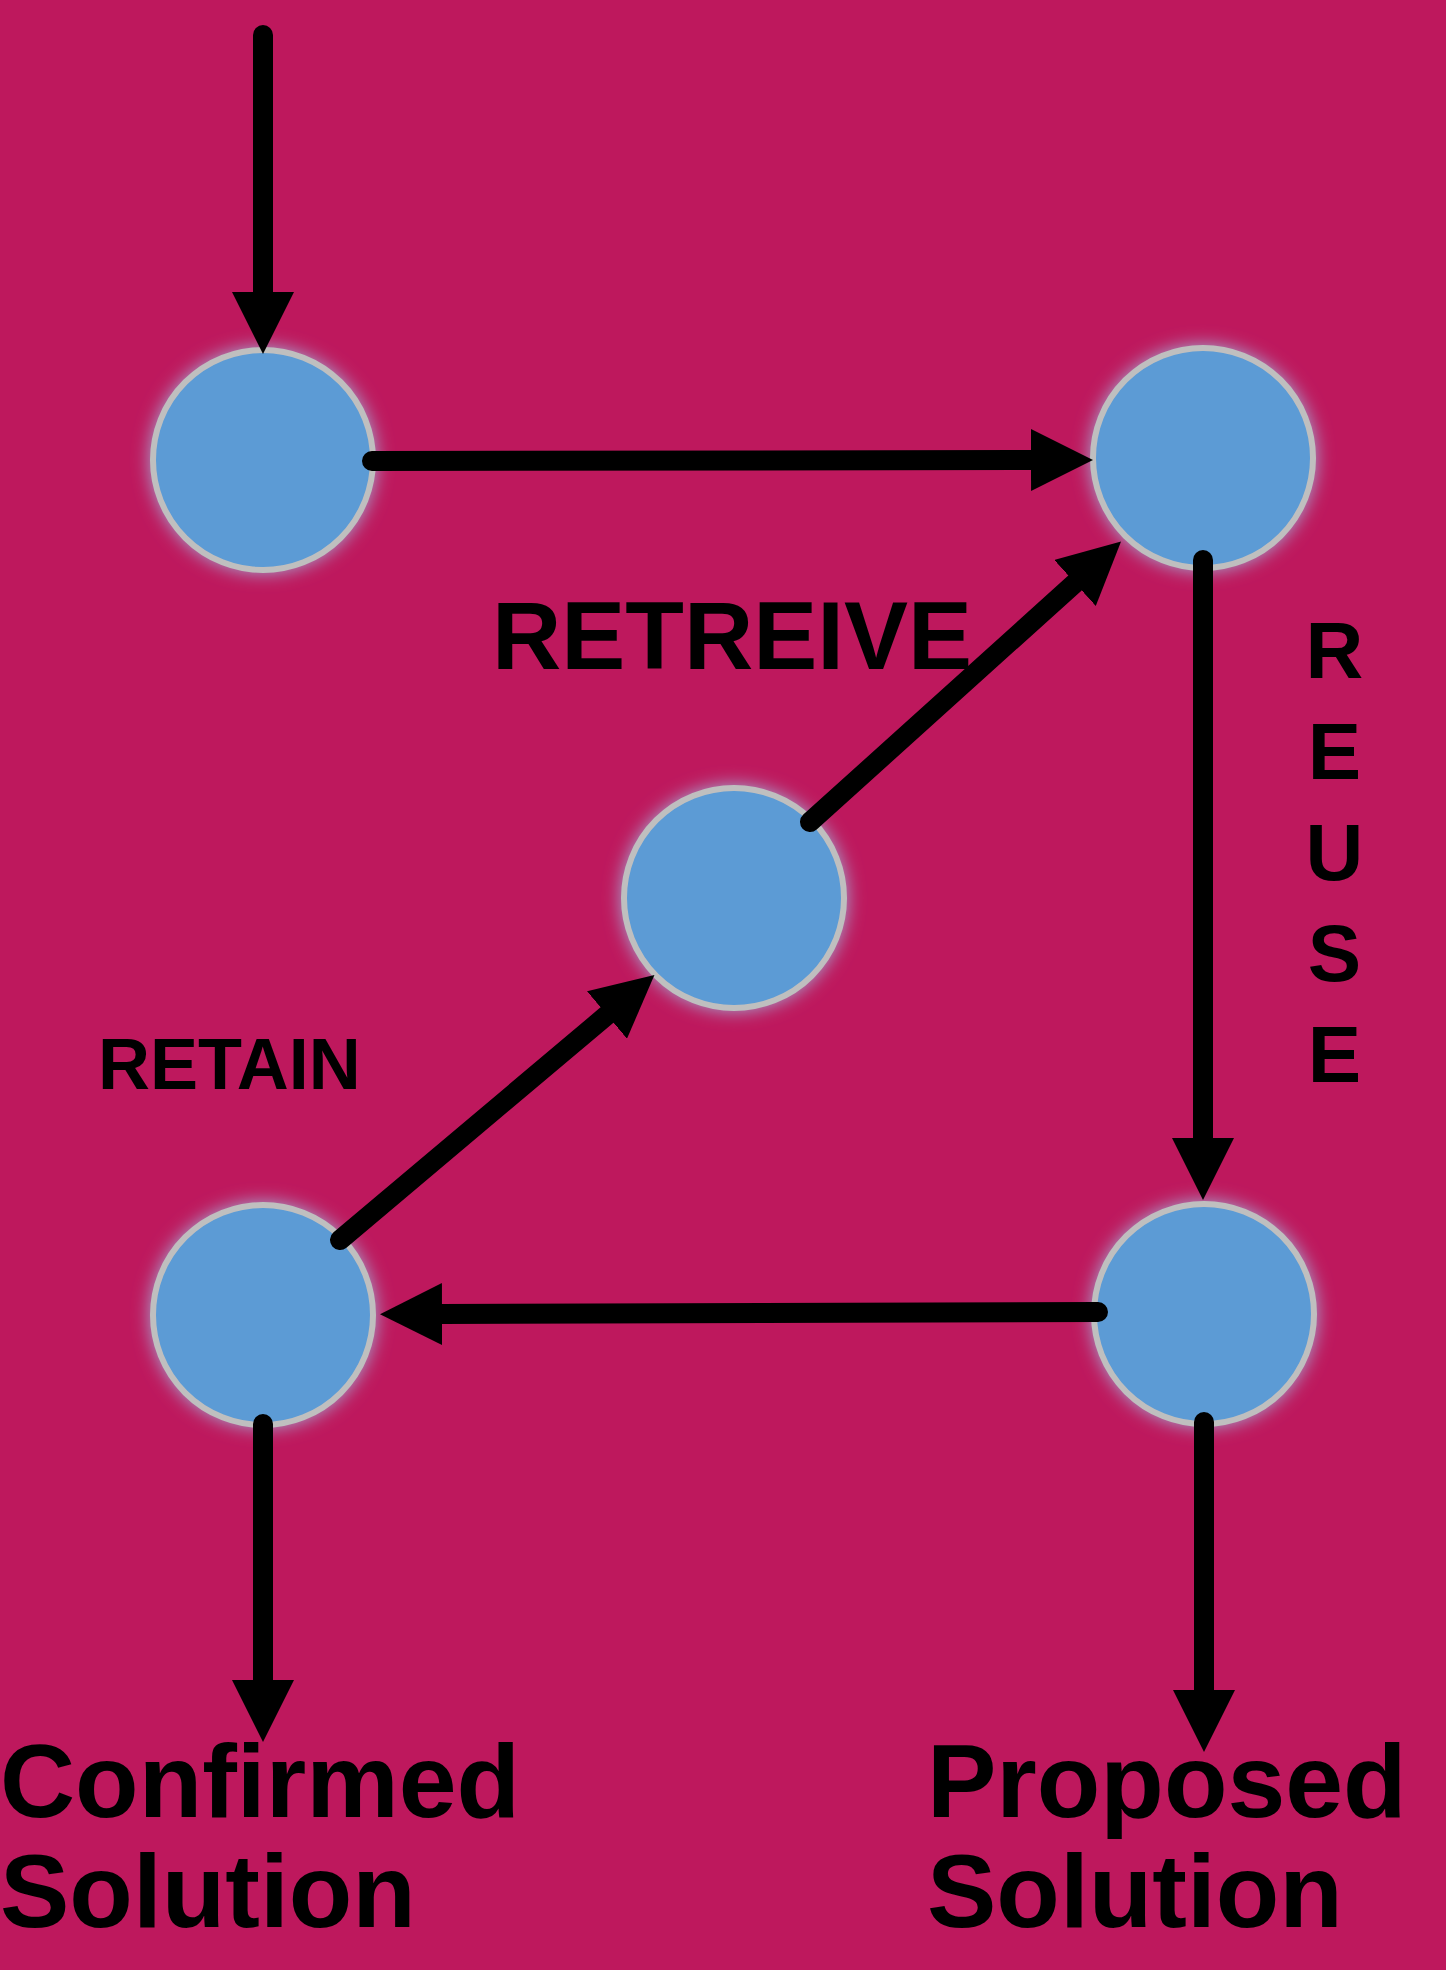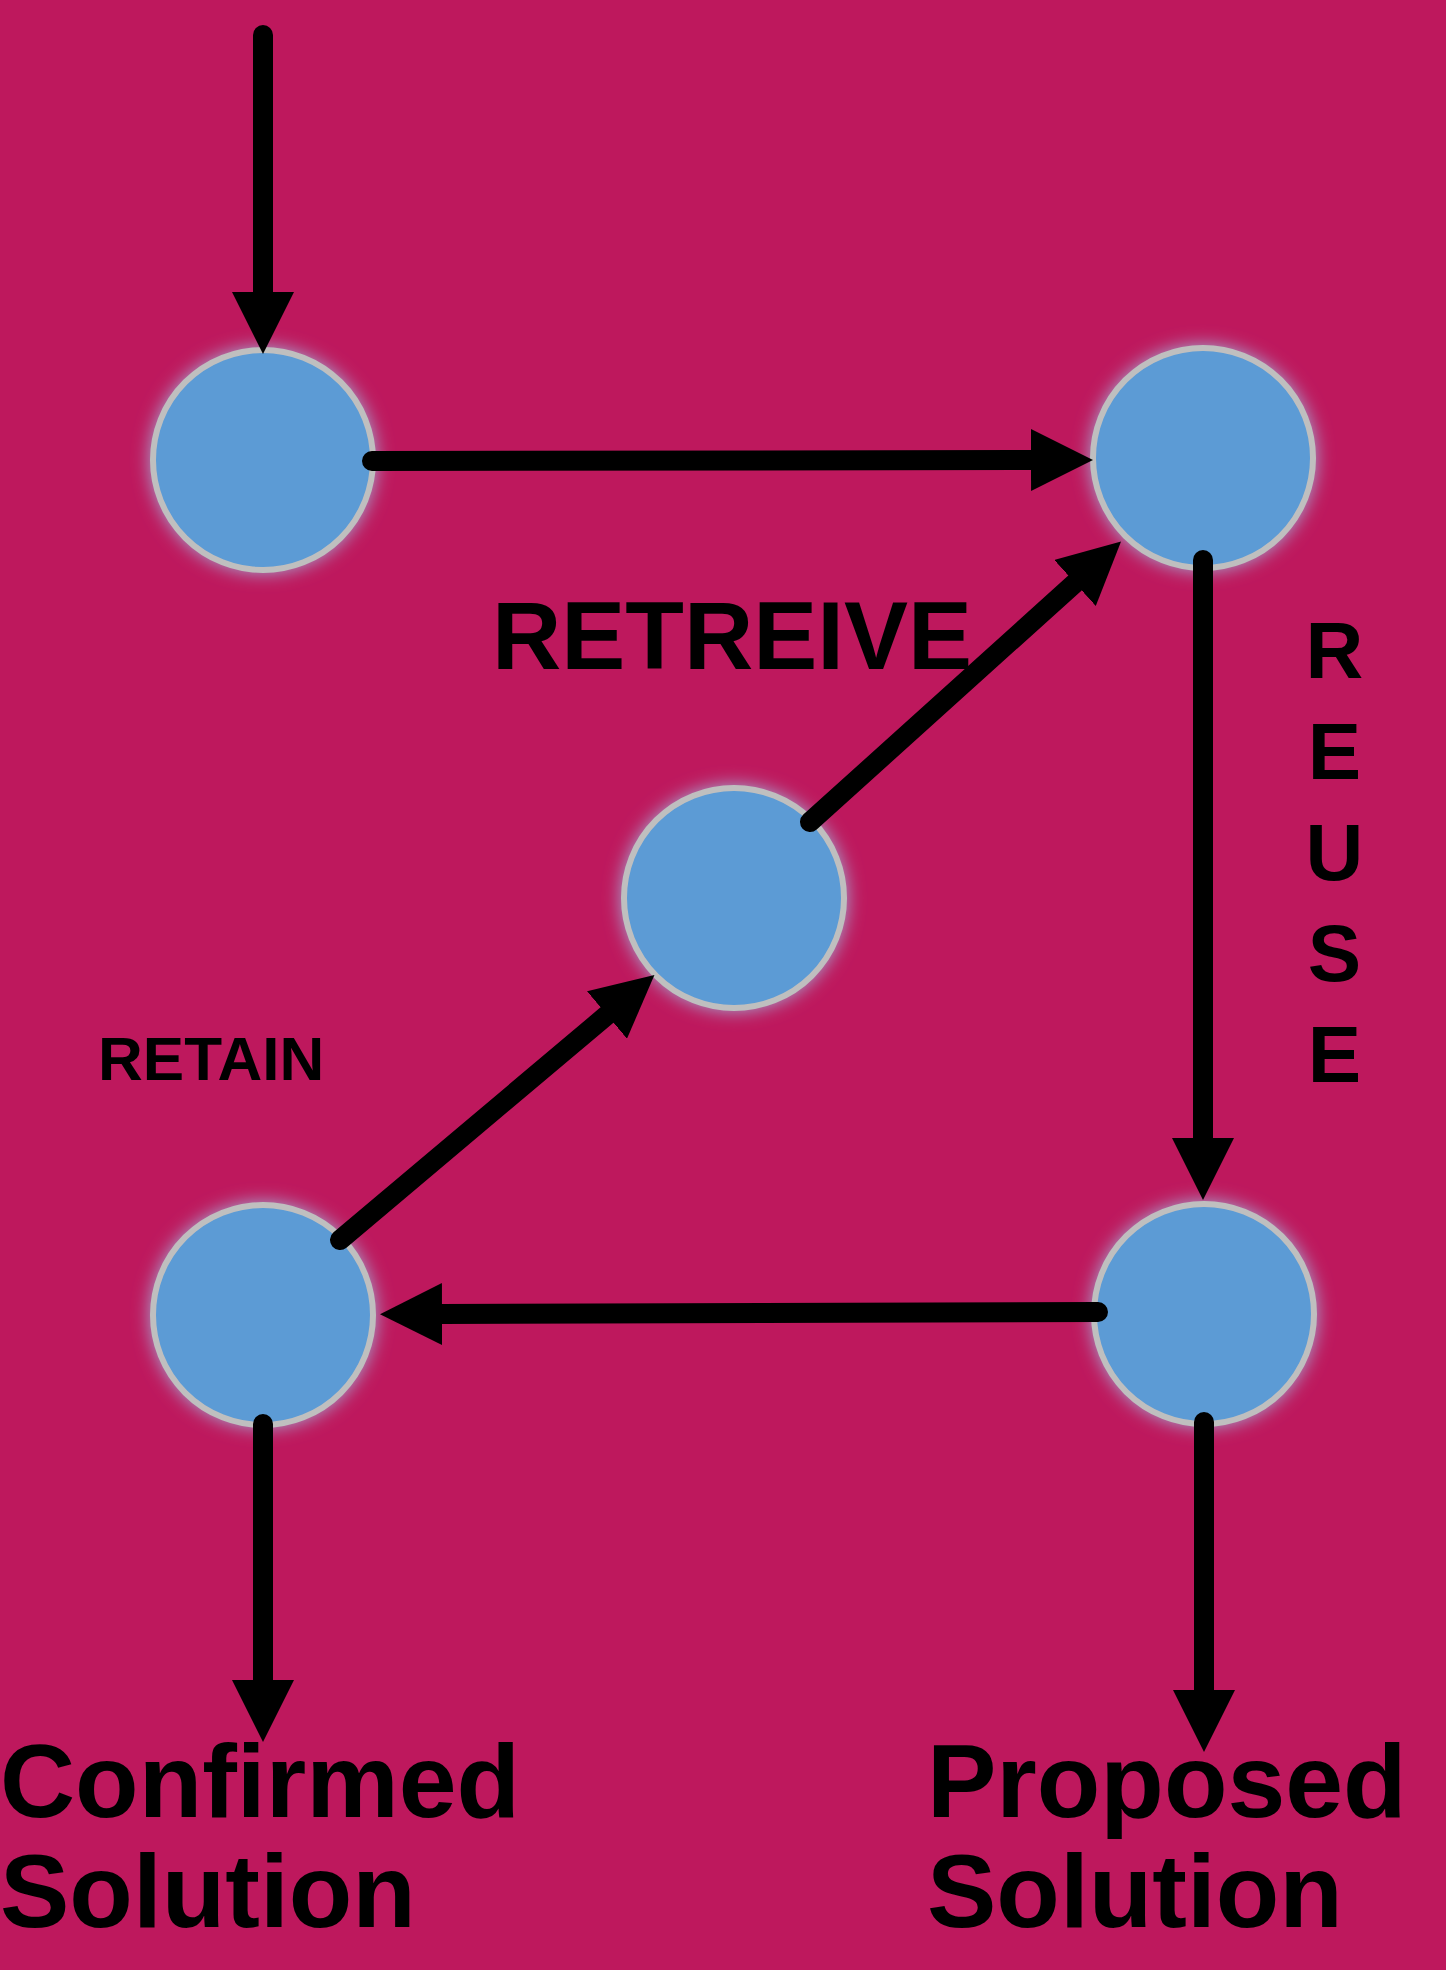--- a/index.html
+++ b/index.html
@@ -24,21 +24,21 @@
     stroke-width: 6;
   }
   .lbl {
     position: absolute;
     font-weight: 700;
     color: #000000;
     line-height: 1;
     white-space: nowrap;
   }
   #label-retrieve { left: 492px; top: 588px;  font-size: 96px; }
-  #label-retain   { left: 98px;  top: 1028px; font-size: 62px; }
+  #label-retain   { left: 98px;  top: 1028px; font-size: 72px; }
   #label-reuse {
     left: 1294px; top: 606px;
     font-size: 80px;
     writing-mode: vertical-rl;
     text-orientation: upright;
     letter-spacing: 0.15em;
   }
   .output-label {
     position: absolute;
     width: 556px;

